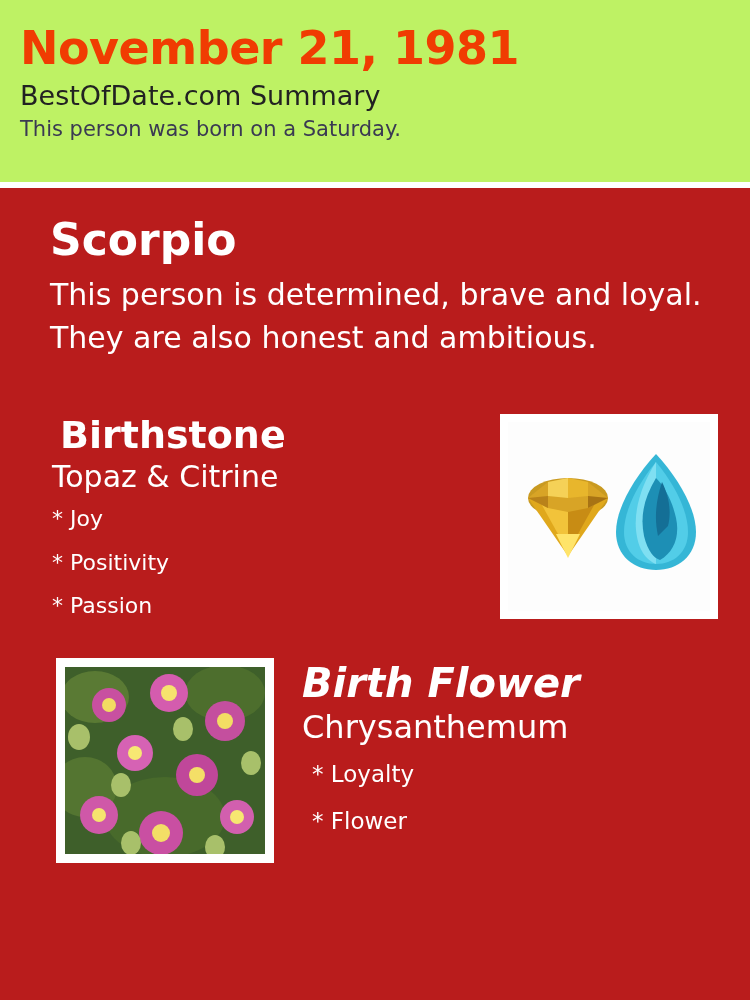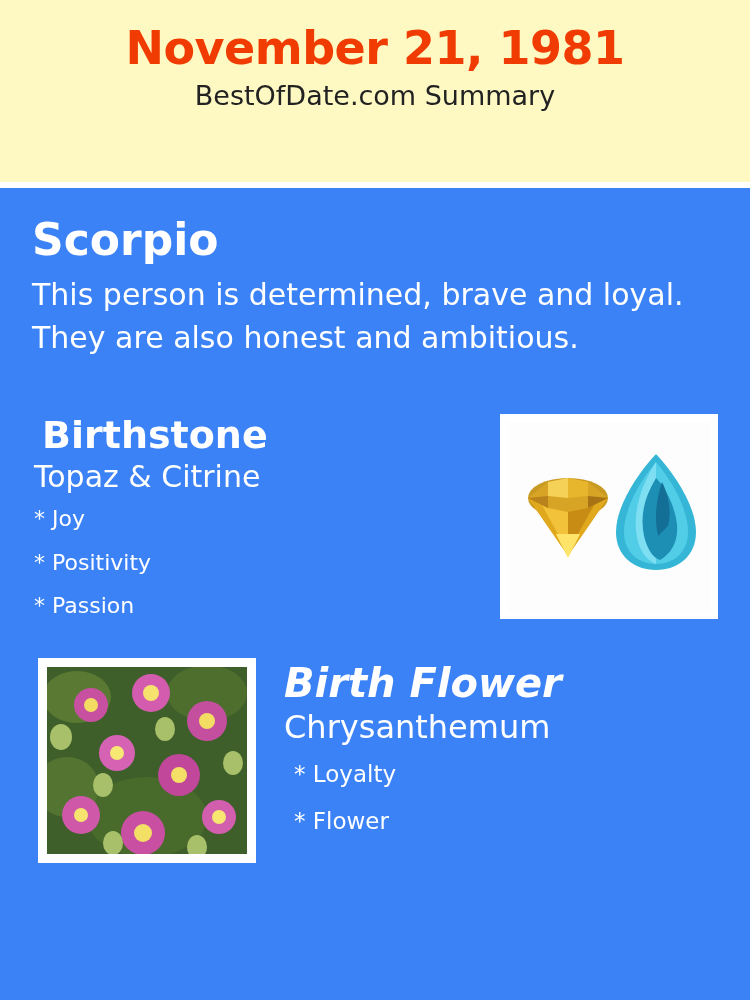--- a/index.html
+++ b/index.html
@@ -17,23 +17,22 @@
     width: 750px;
     height: 1000px;
     position: relative;
     background: #ffffff;
     display: flex;
     flex-direction: column;
   }
 
   
   .header {
-    background: #fef9c3;
+    background: #bef264;
     padding: 24px 20px 14px 20px;
-    text-align: center;
     box-sizing: border-box;
     height: 182px;
   }
   .header-date {
     color: #f03c02;
     font-size: 46px;
     font-weight: bold;
     line-height: 1.05;
     letter-spacing: -0.5px;
     margin: 0 0 8px 0;
@@ -52,23 +51,23 @@
   }
 
   .divider {
     height: 6px;
     background: #ffffff;
     width: 100%;
   }
 
   
   .body-panel {
-    background: #3b82f6;
+    background: #b91c1c;
     flex: 1 1 auto;
-    padding: 28px 32px 0 32px;
+    padding: 28px 32px 0 50px;
     box-sizing: border-box;
     position: relative;
     color: #ffffff;
   }
 
   .sign-name {
     font-size: 44px;
     font-weight: bold;
     margin: 0 0 10px 0;
     line-height: 1.1;
@@ -191,20 +190,21 @@
   }
 </style>
 </head>
 <body>
 
 <div class="page">
 
   <div class="header">
     <div class="header-date">November 21, 1981</div>
     <div class="header-sub">BestOfDate.com Summary</div>
+    <div class="header-note">This person was born on a Saturday.</div>
   </div>
 
   <div class="divider"></div>
 
   <div class="body-panel">
 
     <div>
       <div class="sign-name">Scorpio</div>
       <div class="sign-desc">This person is determined, brave and loyal. They are also honest and ambitious.</div>
     </div>

